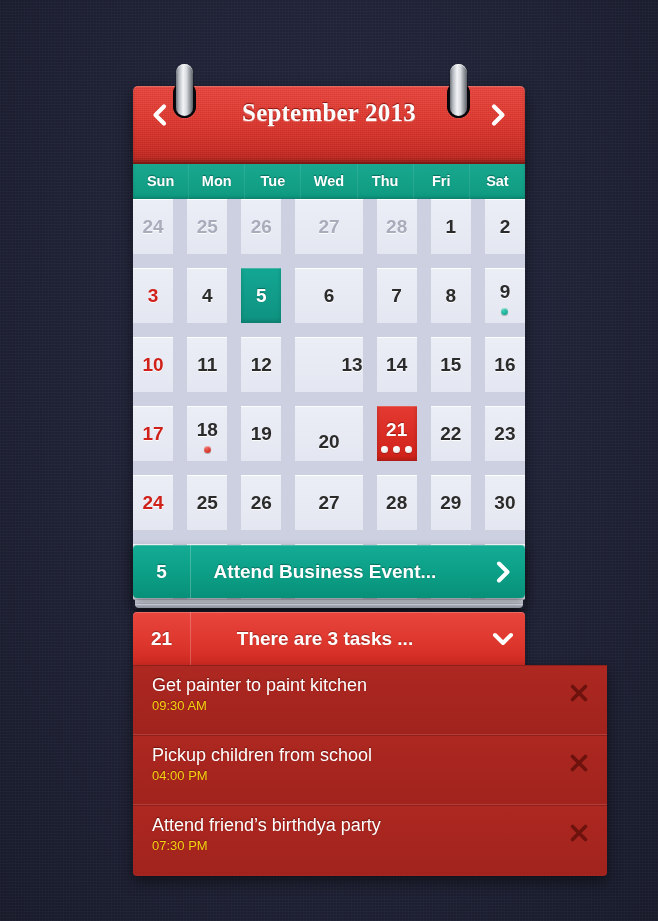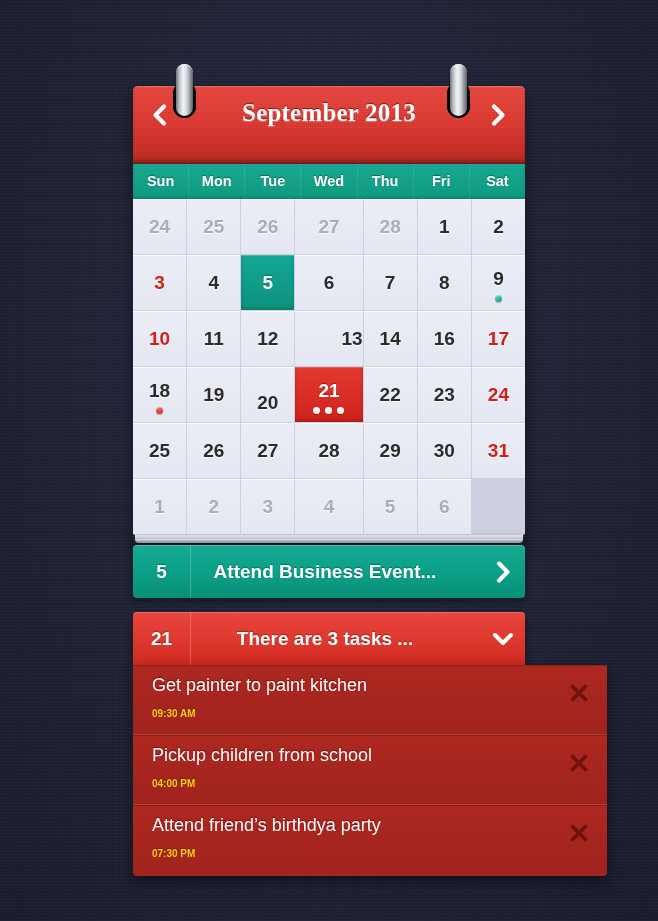--- a/index.html
+++ b/index.html
@@ -127,21 +127,21 @@
     text-shadow: 0 -1px 1px rgba(0,70,56,.6);
     border-right: 1px solid rgba(255,255,255,.09);
   }
   .weekday:last-child { border-right: none; }
 
   
   .cal-grid {
     display: grid;
     grid-template-columns: repeat(7, 1fr);
     background: #ccd0e0;
-    gap: 1px;
+    gap: 14px;
     padding: 0 0 1px 0;
     border-radius: 0 0 2px 2px;
   }
   .day {
     position: relative;
     height: 55px;
     background: linear-gradient(180deg, #eceef6 0%, #e4e7f1 100%);
     box-shadow: inset 0 1px 0 rgba(255,255,255,.85);
     display: flex;
     align-items: center;
@@ -271,23 +271,23 @@
     background: linear-gradient(180deg, #ad2821 0%, #a1231d 100%);
   }
   .task:last-child { border-bottom: none; }
   .task-title {
     font-size: 18px;
     color: #ffffff;
     text-shadow: 0 -1px 1px rgba(90,10,6,.7);
     line-height: 22px;
   }
   .task-time {
-    margin-top: 12px;
-    font-size: 10px;
-    font-weight: bold;
+    margin-top: 2px;
+    font-size: 13px;
+    font-weight: normal;
     color: #f5d312;
     text-shadow: 0 -1px 1px rgba(90,10,6,.6);
   }
   .task-delete {
     position: absolute;
     right: 17px;
     top: 17px;
     width: 22px;
     height: 22px;
     cursor: pointer;
@@ -387,20 +387,23 @@
           <span class="num" style="top: 0px;">11</span>
         </div>
         <div class="day">
           <span class="num" style="top: 0px;">12</span>
         </div>
         <div class="day">
           <span class="num" style="top: 0px; margin-left: 46px;">13</span>
         </div>
         <div class="day">
           <span class="num" style="top: 0px;">14</span>
+        </div>
+        <div class="day">
+          <span class="num" style="top: 0px;">15</span>
         </div>
         <div class="day">
           <span class="num" style="top: 0px;">16</span>
         </div>
         <div class="day sunday">
           <span class="num" style="top: 0px;">17</span>
         </div>
         <div class="day">
           <span class="num">18</span>
           <div class="dots">

